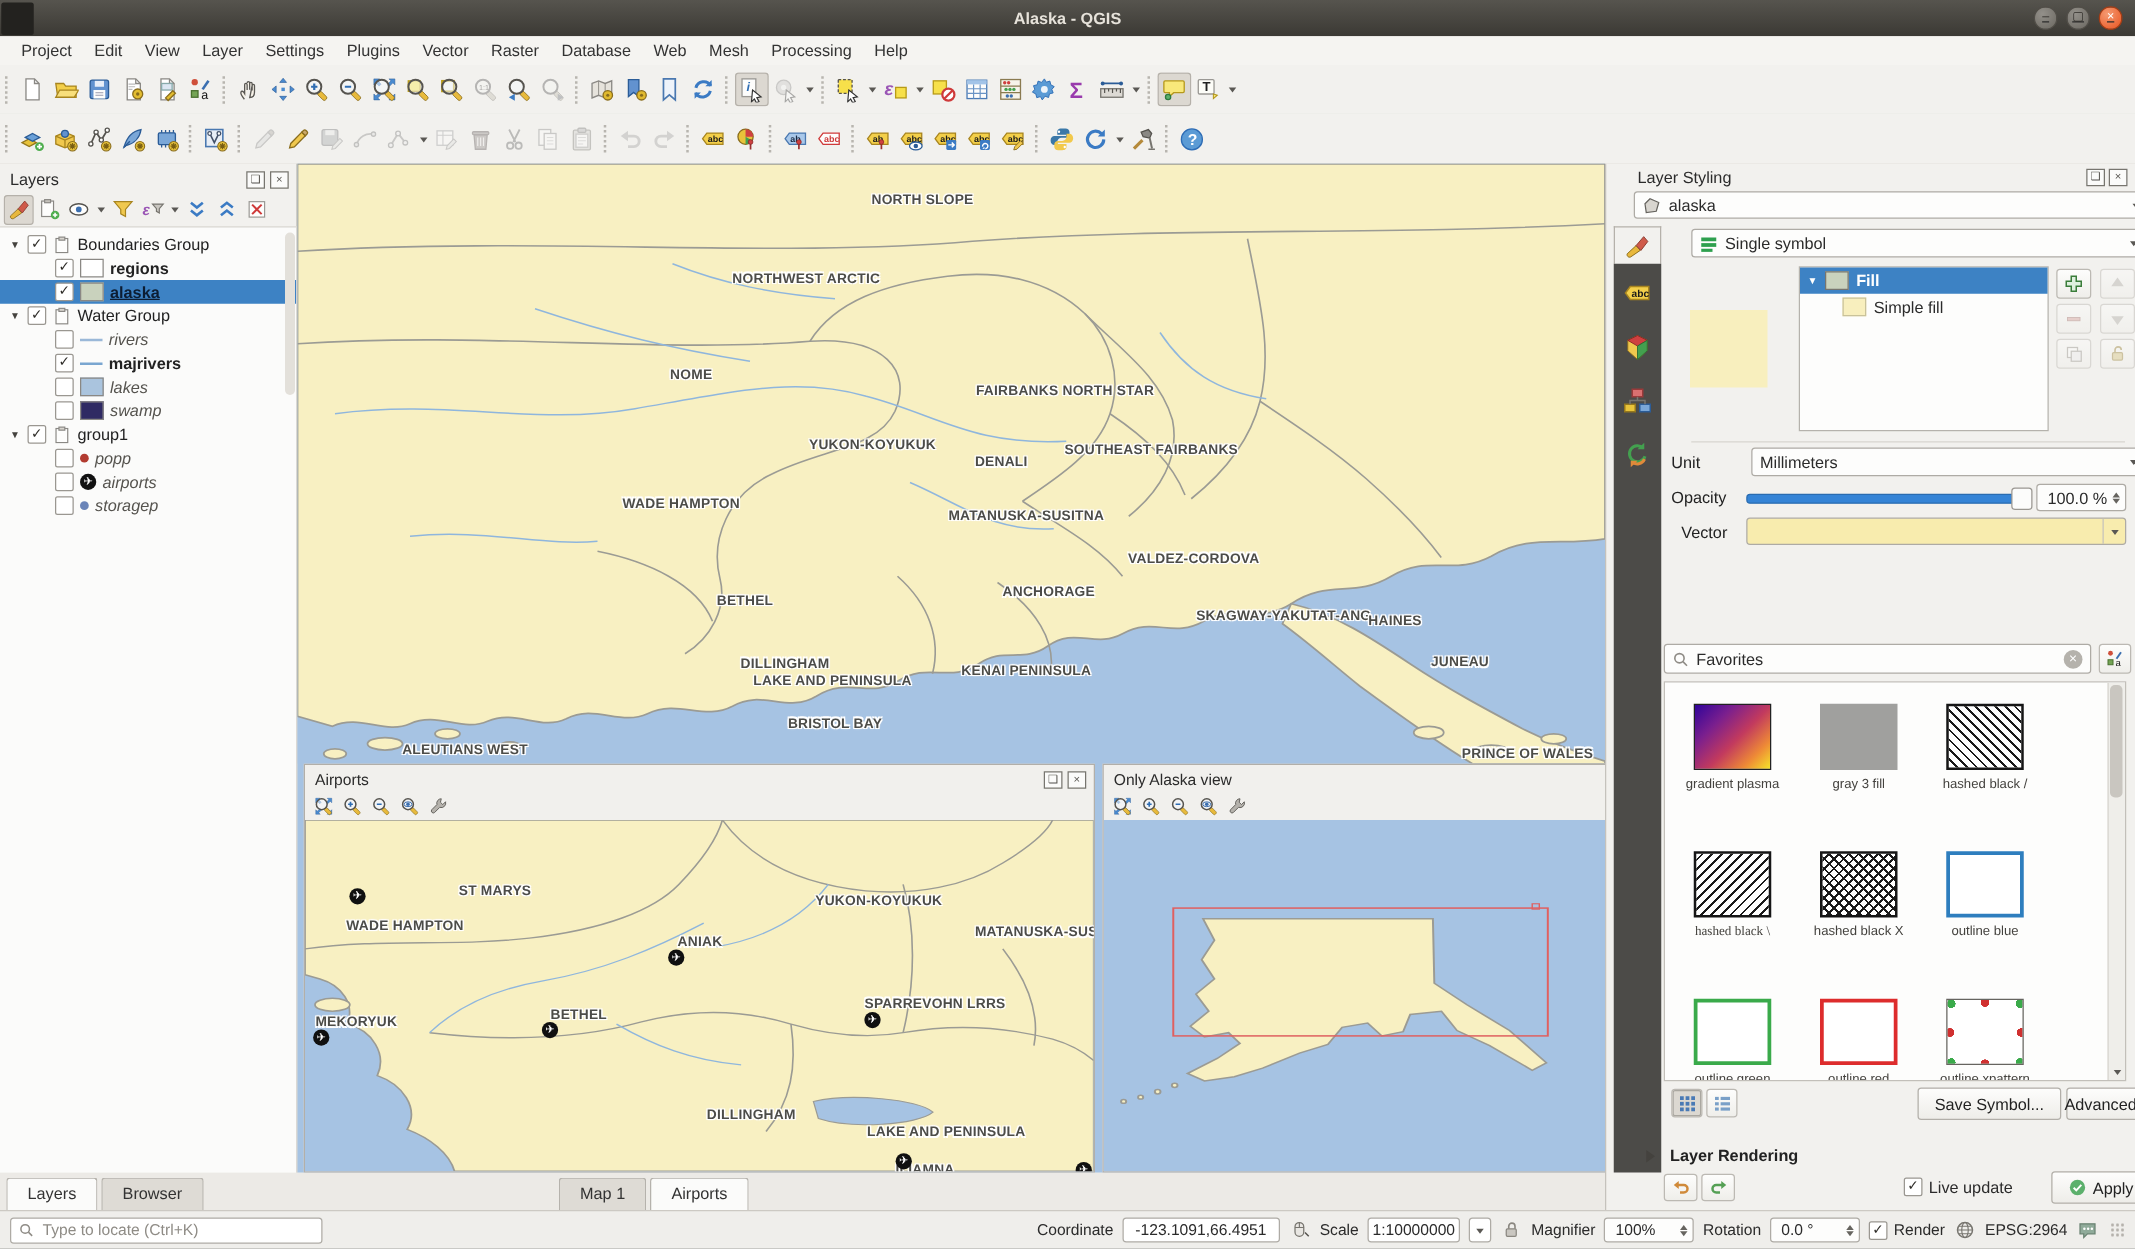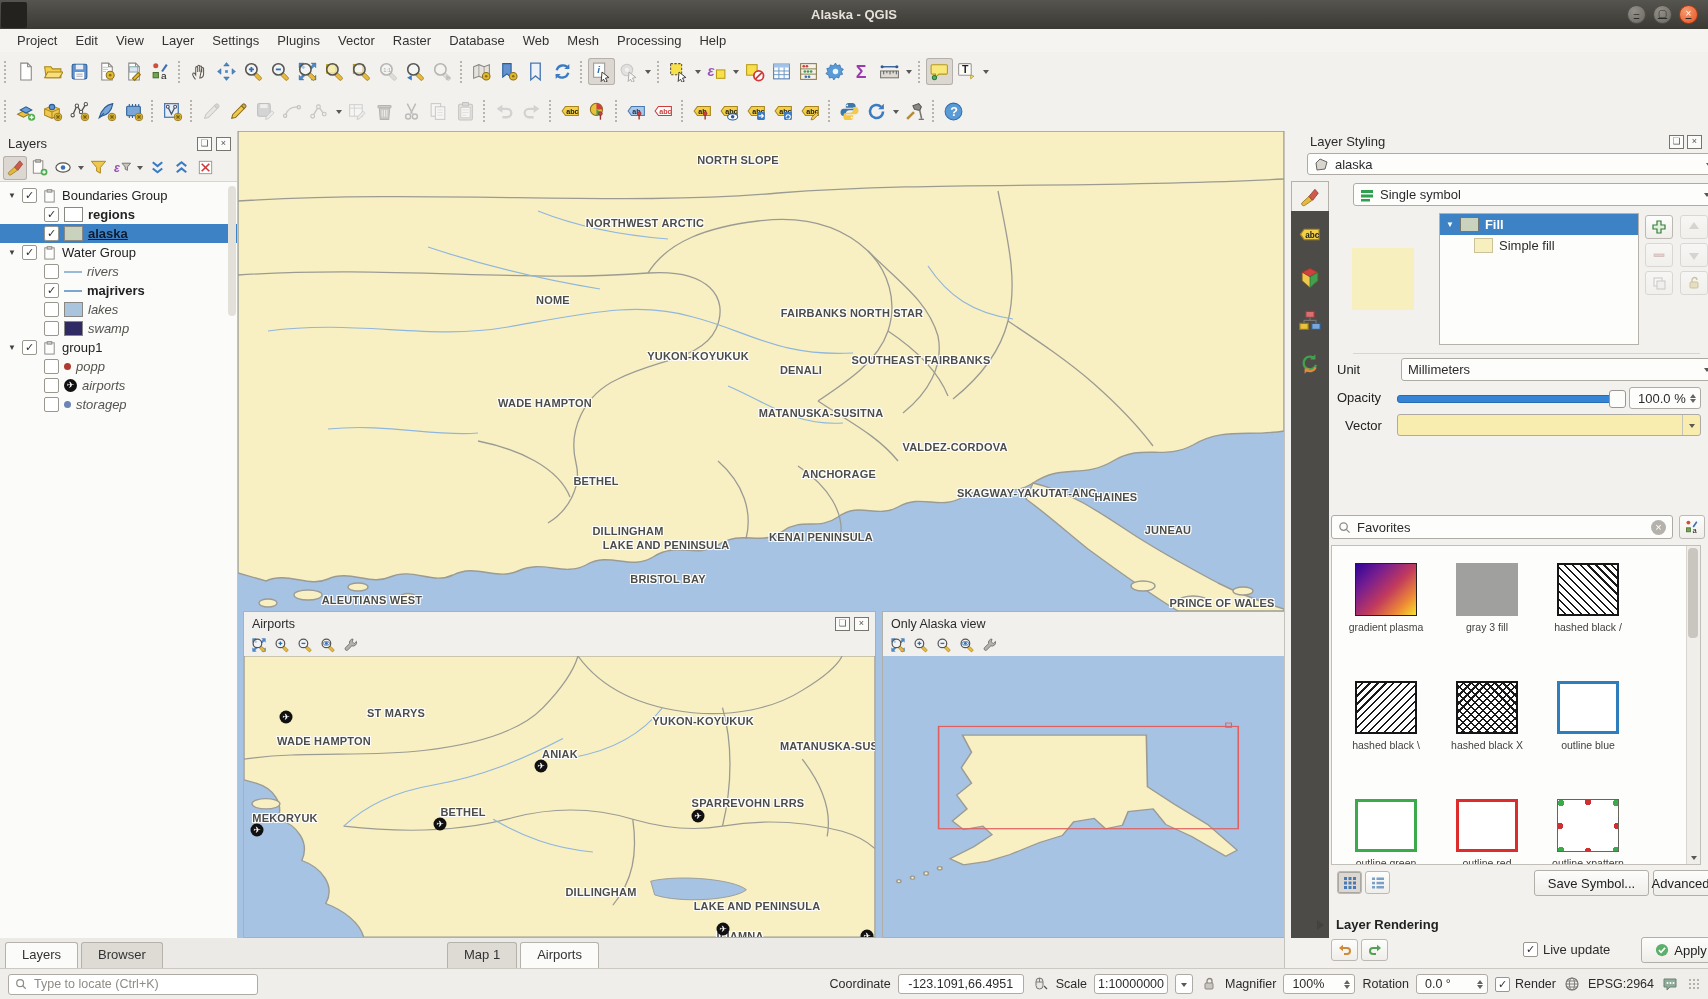--- a/index.html
+++ b/index.html
@@ -1206,21 +1206,21 @@
             <span class="caret"></span>
           </div>
       </div>
     <div class="tile k-gradient" style="left: 23px; top: 17px;"></div>
         <div class="tilelbl" style="left: 4px; top: 75px;">gradient plasma</div>
         <div class="tile k-gray" style="left: 124px; top: 17px;"></div>
         <div class="tilelbl" style="left: 105px; top: 75px;">gray 3 fill</div>
         <div class="tile k-hashf" style="left: 225px; top: 17px;"></div>
         <div class="tilelbl" style="left: 206px; top: 75px;">hashed black /</div>
         <div class="tile k-hashb" style="left: 23px; top: 135px;"></div>
-        <div class="tilelbl" style="left: 4px; top: 193px;">hashed black \</div>
+        <div class="tilelbl" style="left: 4px; top: 193px; font-family: Liberation Serif, serif;">hashed black \</div>
         <div class="tile k-hashx" style="left: 124px; top: 135px;"></div>
         <div class="tilelbl" style="left: 105px; top: 193px;">hashed black X</div>
         <div class="tile k-oblue" style="left: 225px; top: 135px;"></div>
         <div class="tilelbl" style="left: 206px; top: 193px;">outline blue</div>
         <div class="tile k-ogreen" style="left: 23px; top: 253px;"></div>
         <div class="tilelbl" style="left: 4px; top: 311px;">outline green</div>
         <div class="tile k-ored" style="left: 124px; top: 253px;"></div>
         <div class="tilelbl" style="left: 105px; top: 311px;">outline red</div>
         <div class="tile k-oxp" style="left: 225px; top: 253px;"></div>
         <div class="tilelbl" style="left: 206px; top: 311px;">outline xpattern</div>

